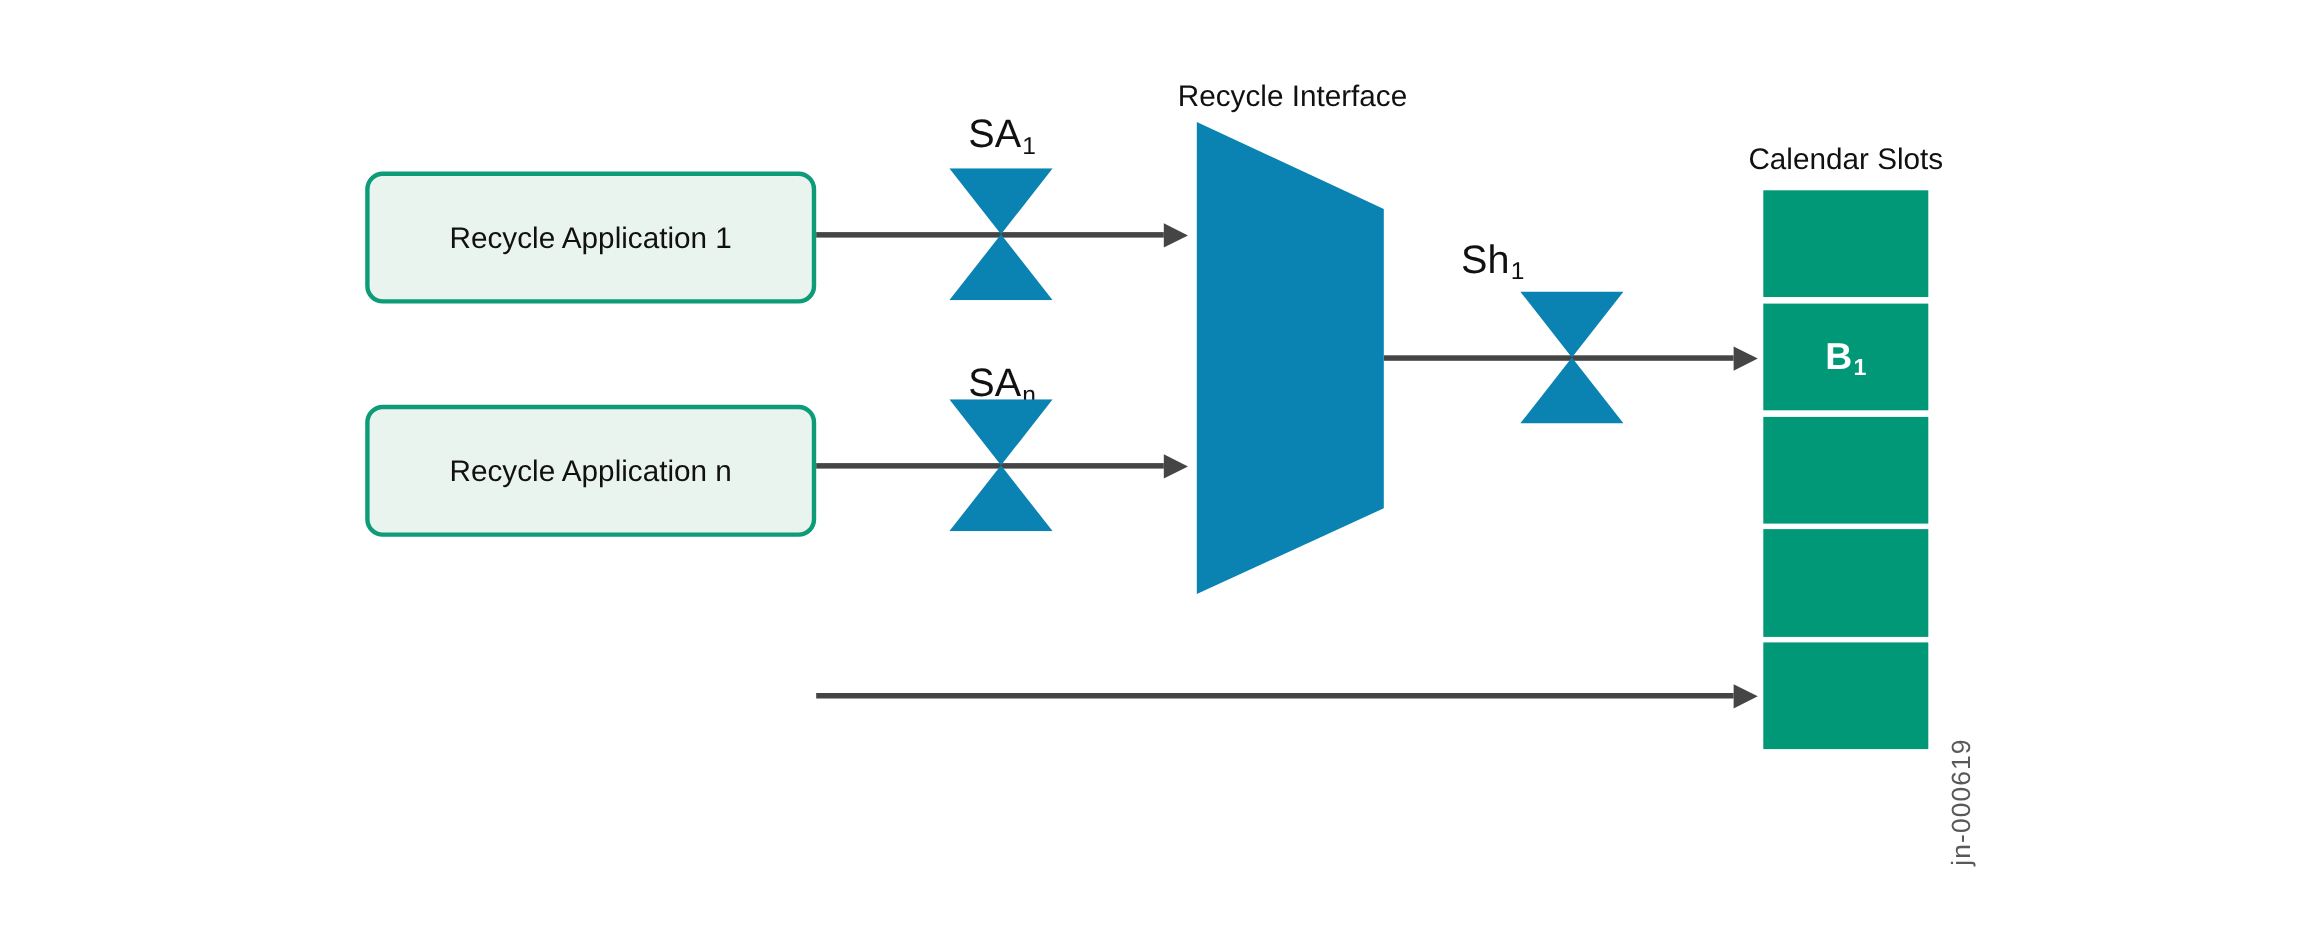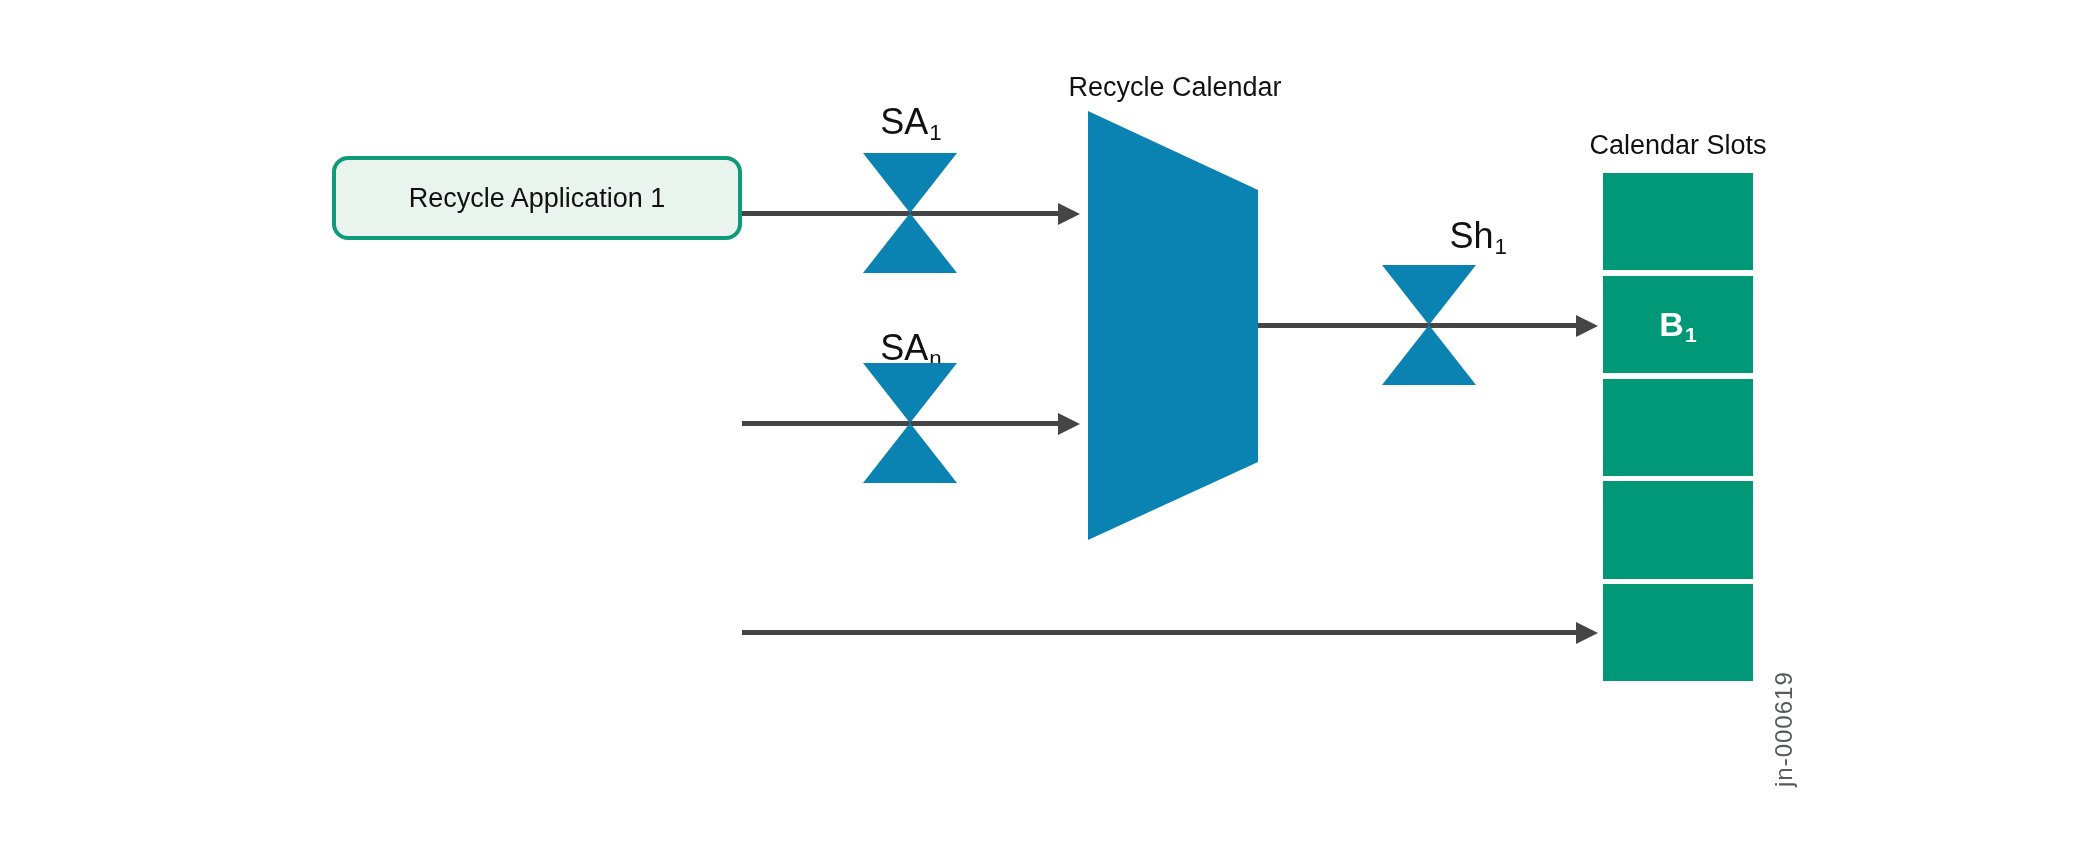--- a/index.html
+++ b/index.html
@@ -10,21 +10,21 @@
     --arrow:#454545;
     --figGray:#58595B;
     --text:#111111;
   }
   html,body{margin:0;padding:0;background:#ffffff;}
   body{font-family:"Liberation Sans", sans-serif;color:var(--text);}
   .canvas{position:relative;width:2100px;height:861px;background:#fff;overflow:hidden;}
 
   
   .app-box{
-    position:absolute;left:332px;width:410px;height:84px;
+    position:absolute;left:332px;width:410px;height:120px;
     box-sizing:border-box;border:4px solid var(--greenBorder);
     border-radius:16px;background:var(--boxFill);
     display:flex;align-items:center;justify-content:center;
   }
   .app-box span{font-size:27px;text-align:center;}
 
   
   .arrow-line{position:absolute;height:5px;background:var(--arrow);}
   .arrowhead{
     position:absolute;width:0;height:0;
@@ -66,20 +66,23 @@
   }
 </style>
 </head>
 <body>
 
 <div class="canvas">
 
   <div class="app-box" style="top:156px;">
     <span>Recycle Application 1</span>
   </div>
+  <div class="app-box" style="top:368px;">
+    <span>Recycle Application n</span>
+  </div>
 
   <div class="arrow-line" style="left:742px;top:211px;width:316px;"></div>
   <div class="arrowhead" style="left:1058px;top:202.5px;"></div>
 
   <div class="arrow-line" style="left:742px;top:421px;width:316px;"></div>
   <div class="arrowhead" style="left:1058px;top:412.5px;"></div>
 
   <div class="arrow-line" style="left:1258px;top:323px;width:318px;"></div>
   <div class="arrowhead" style="left:1576px;top:314.5px;"></div>
 
@@ -95,29 +98,29 @@
   </svg>
 
   <div class="shaper-label" style="left:831px;top:332px;">
     <span>SA</span><span class="sub">n</span>
   </div>
   <svg class="bowtie" style="left:863px;top:363px;" viewBox="0 0 94 120">
     <polygon class="blue-shape" points="0,0 94,0 47,60"></polygon>
     <polygon class="blue-shape" points="47,60 0,120 94,120"></polygon>
   </svg>
 
-  <div class="shaper-label" style="left:1347px;top:220px;text-align:right;">
+  <div class="shaper-label" style="left:1277px;top:220px;">
     <span>Sh</span><span class="sub">1</span>
   </div>
   <svg class="bowtie" style="left:1382px;top:265px;" viewBox="0 0 94 120">
     <polygon class="blue-shape" points="0,0 94,0 47,60"></polygon>
     <polygon class="blue-shape" points="47,60 0,120 94,120"></polygon>
   </svg>
 
-  <div class="heading" style="left:1065px;top:72px;width:220px;">Recycle Calendar</div>
+  <div class="heading" style="left:1065px;top:72px;width:220px;">Recycle Interface</div>
   <svg class="trapezoid" viewBox="0 0 176 435">
     <polygon class="blue-shape" points="3,3 173,82 173,354 3,432"></polygon>
   </svg>
 
   <div class="heading" style="left:1578px;top:130px;width:200px;">Calendar Slots</div>
   <div class="slot-col">
     <div class="slot"></div>
     <div class="slot">
       <span class="slot-label"><span>B</span><span class="sub">1</span></span>
     </div>

